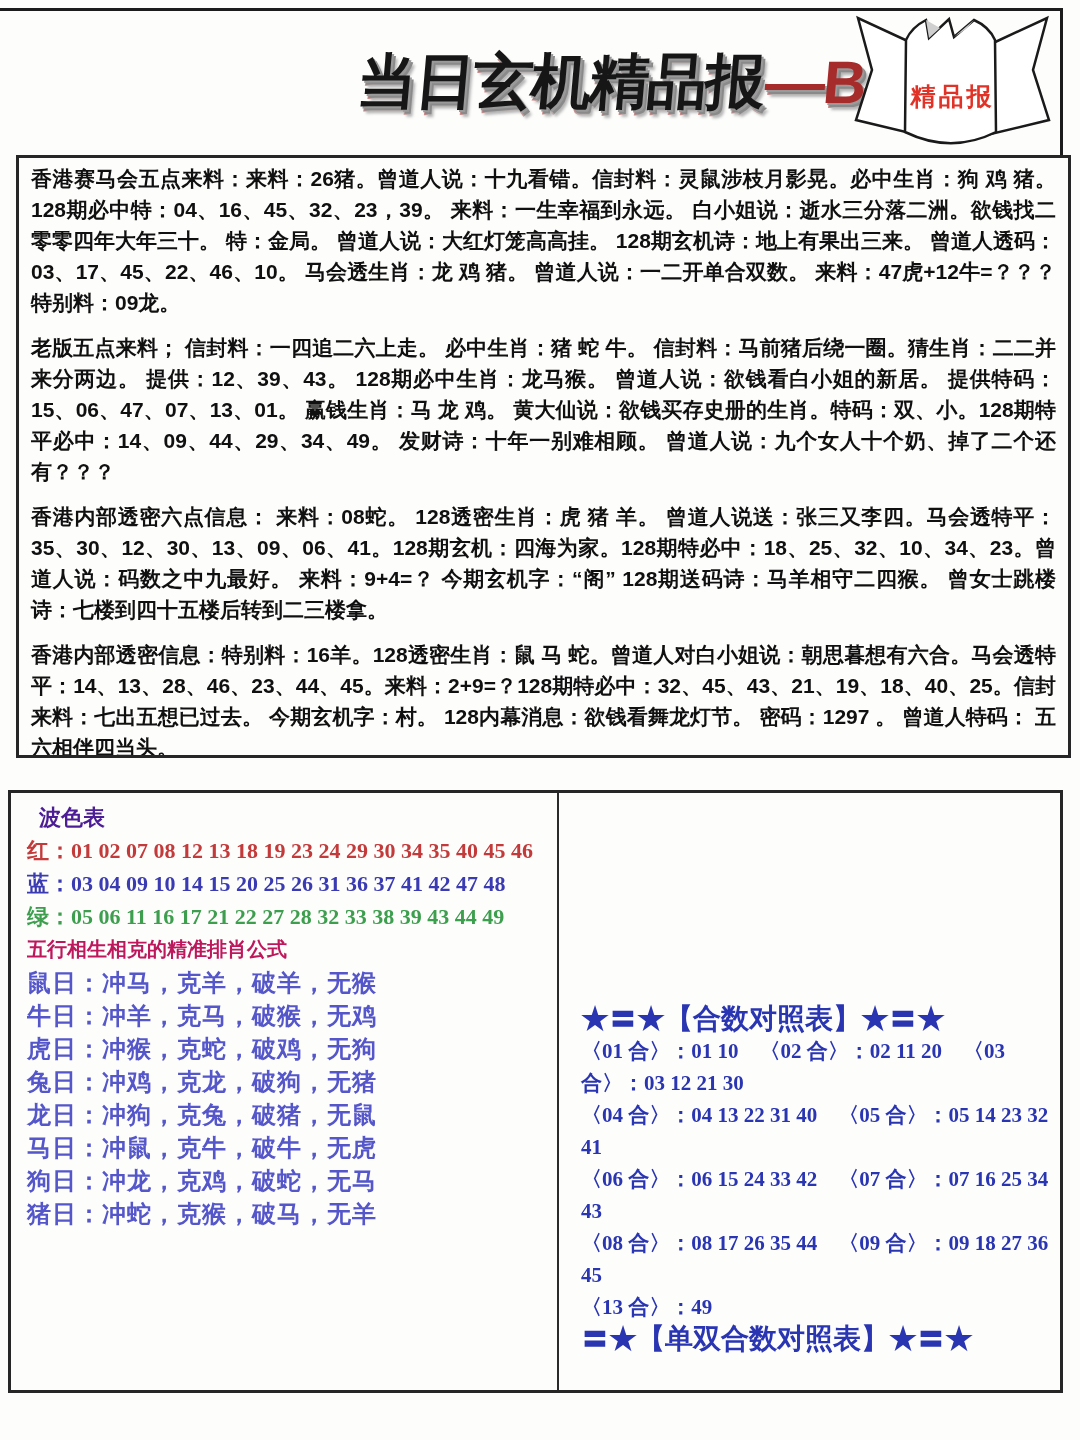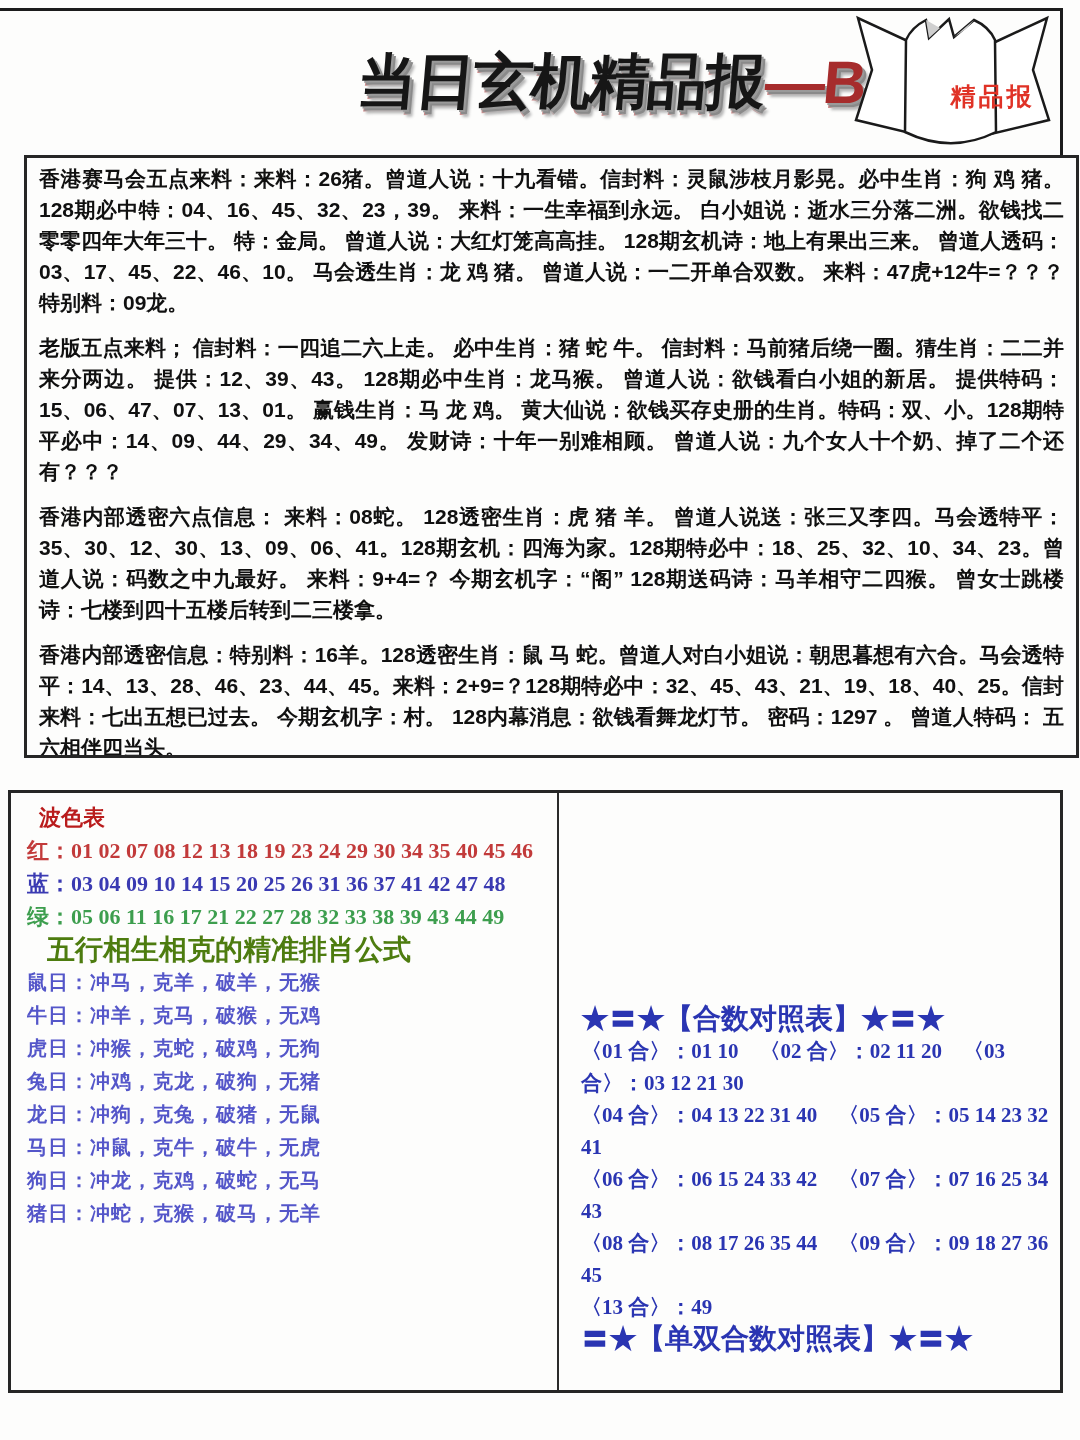--- a/index.html
+++ b/index.html
@@ -16,41 +16,41 @@
   .title-3d { font-family:"Liberation Sans", sans-serif; font-weight:900; font-size:60px;
               letter-spacing:-2px; color:#161616; white-space:nowrap;
               text-shadow: 2px 2px 0 #9a9a9a, 4px 4px 0 #8a8a8a, 6px 7px 3px #b5b5b5,
                            3px 5px 0 rgba(165,45,45,0.55); }
   .title-suffix { color:#a62c2c; margin-left:2px; }
 
   
   .ribbon { position:absolute; left:850px; top:4px; width:205px; height:150px; }
   .ribbon svg { width:100%; height:100%; display:block; }
   .ribbon-text { position:absolute; left:50%; top:61%; transform:translate(-50%,-50%);
-                 font-weight:700; font-size:25px; color:#e03226; letter-spacing:3px; white-space:nowrap;margin-left:40px; }
+                 font-weight:700; font-size:25px; color:#e03226; letter-spacing:3px; white-space:nowrap; }
 
   
-  .main-box { position:absolute; left:24px; top:155px; width:1055px; height:603px; box-sizing:border-box;
+  .main-box { position:absolute; left:16px; top:155px; width:1055px; height:603px; box-sizing:border-box;
               border:3px solid #262626; padding:5px 12px 4px; background:#fdfdfc;
               font-weight:700; font-size:21px; line-height:31px; color:#101010; text-align:justify;
               overflow:hidden; }
   .para { margin:0 0 14px; }
   .para:last-of-type { margin-bottom:0; }
 
   
   .bottom-box { position:absolute; left:8px; top:790px; width:1055px; height:603px; box-sizing:border-box;
                 border:3px solid #262626; background:#fdfdfc; overflow:hidden; }
   .divider-v { position:absolute; left:546px; top:0; width:2px; height:100%; background:#2a2a2a; }
 
   .left-col { position:absolute; left:16px; top:8px; width:515px; font-weight:700; }
   .bose-title { font-family:"Liberation Serif", serif; font-size:22px; line-height:33px;
-                color:#b91c1c; padding-left:12px; }
+                color:#4c1d95; padding-left:12px; }
   .bose-row  { font-family:"Liberation Serif", serif; font-size:22px; line-height:33px; white-space:nowrap; }
-  .wuxing-title { font-size:28px; line-height:33px; color:#4d7c0f;margin-left:20px; }
-  .zodiac-row   { font-size:20px; line-height:33px; color:#5456c9; letter-spacing:1px; white-space:nowrap; }
+  .wuxing-title { font-size:20px; line-height:33px; color:#be185d; }
+  .zodiac-row   { font-size:24px; line-height:33px; color:#5456c9; letter-spacing:1px; white-space:nowrap; }
 
   .right-col { position:absolute; left:570px; top:210px; width:482px;
                font-family:"Liberation Serif", serif; font-weight:700; color:#2a35b2;
                font-size:21px; line-height:32px; }
   .hs-header { font-size:28px; white-space:nowrap; }
   .hs-row    { white-space:pre-wrap; }
 </style>
 </head>
 <body>
 

